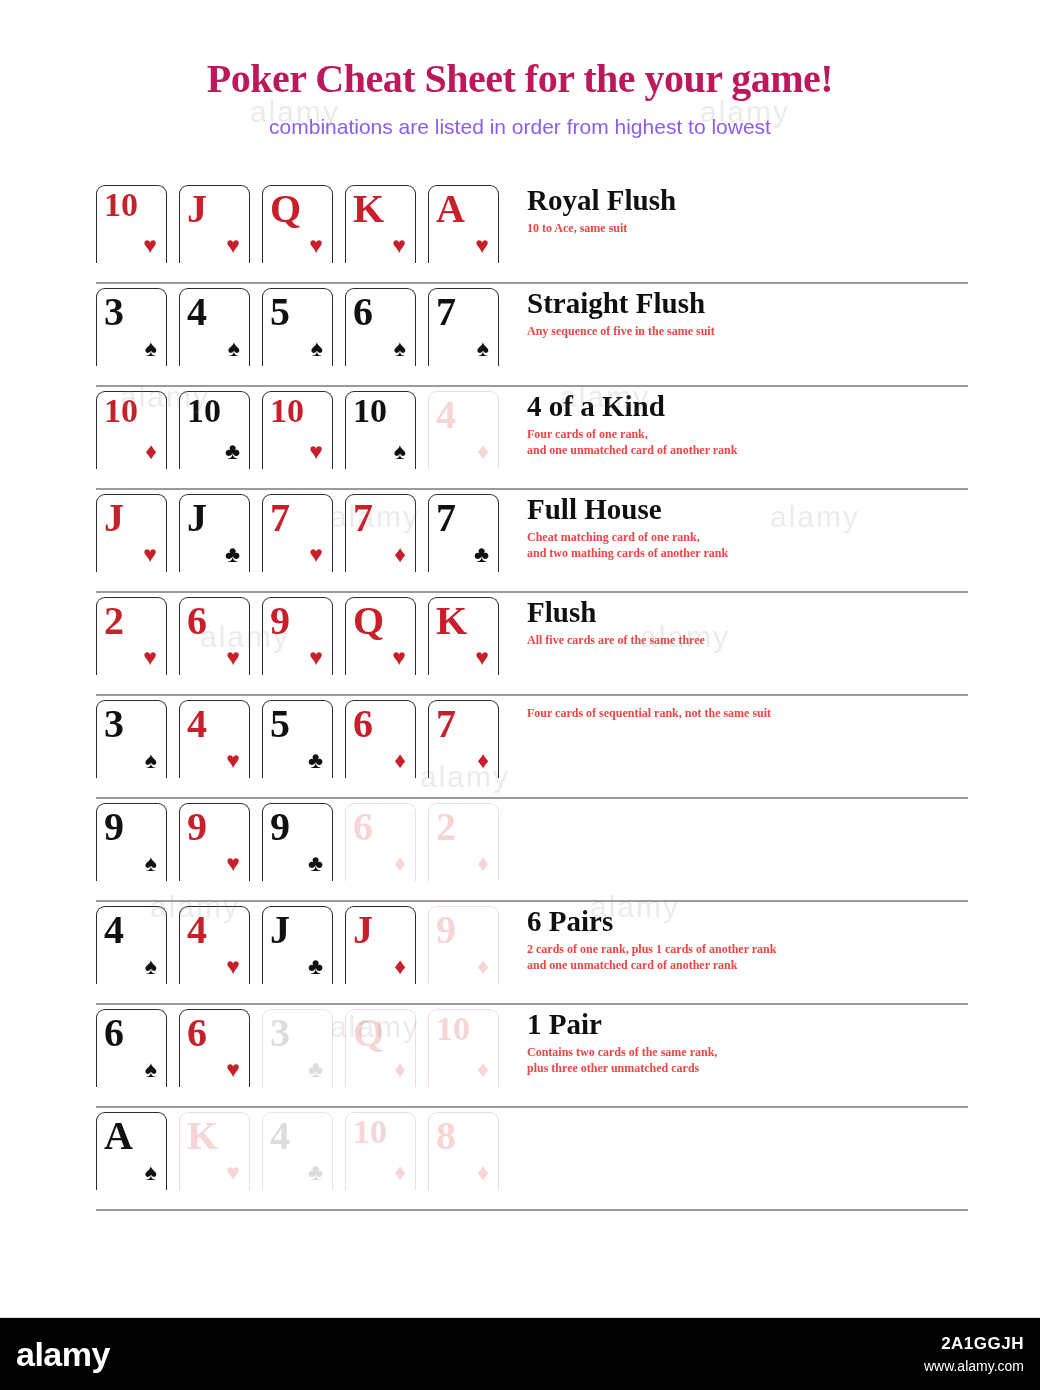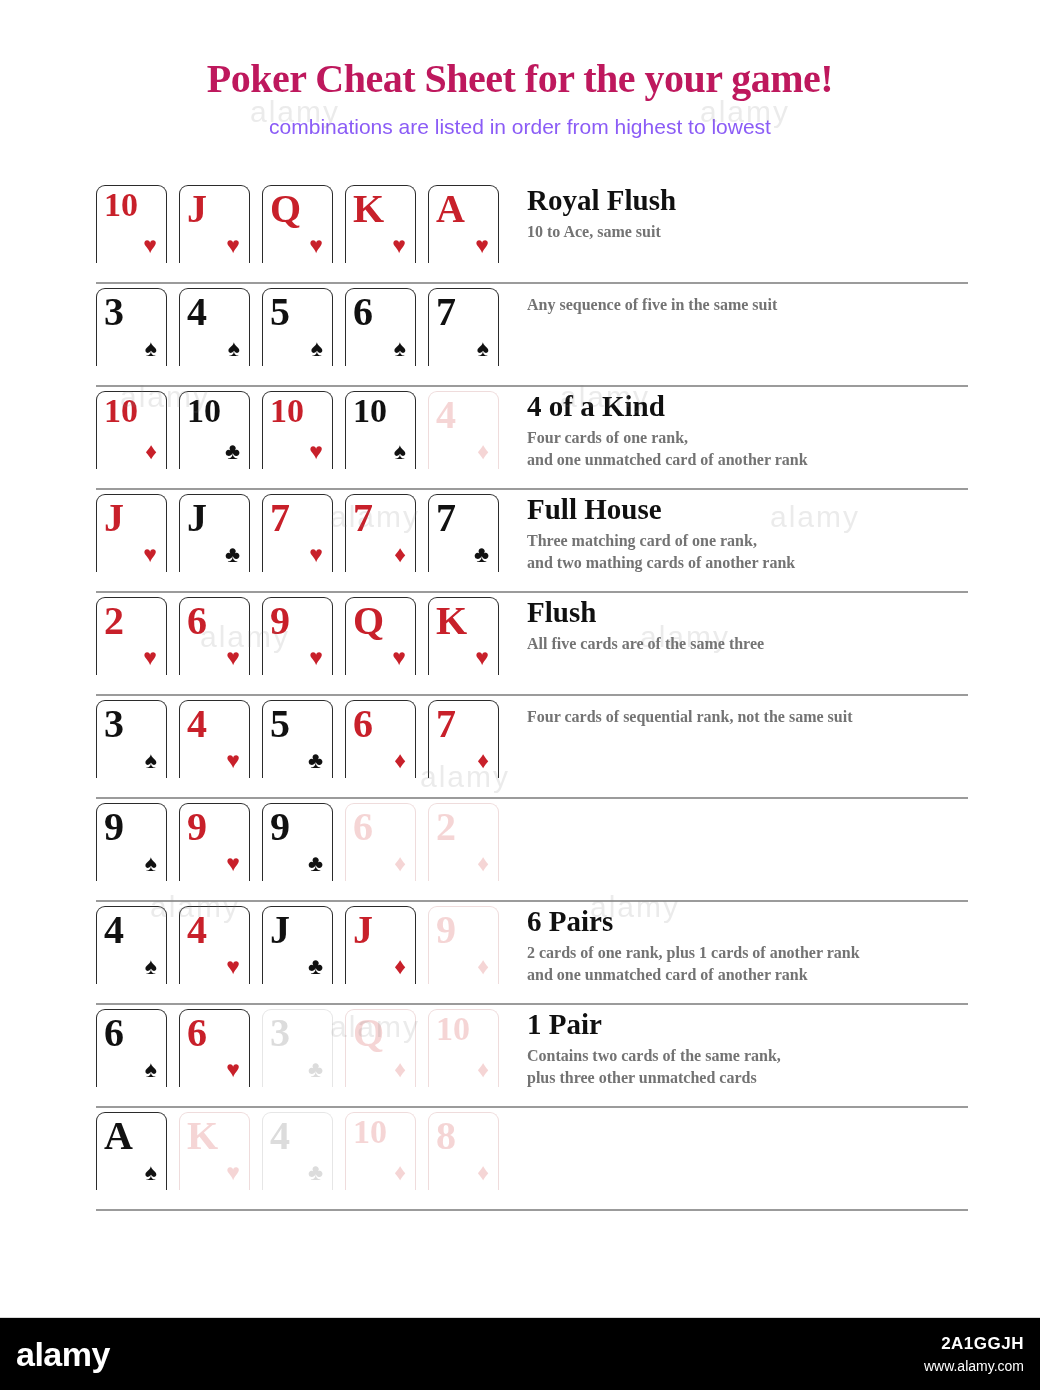--- a/index.html
+++ b/index.html
@@ -103,23 +103,23 @@
   .hand-name {
     font-family: "Liberation Serif", serif;
     font-size: 29px;
     font-weight: bold;
     color: #101010;
     line-height: 1.05;
     margin: 0;
   }
   .hand-desc {
     font-family: "Liberation Serif", serif;
-    font-size: 16px;
-    font-weight: bold;
-    color: #737373;
+    font-size: 12px;
+    font-weight: bold;
+    color: #ef4444;
     margin: 6px 0 0 0;
     line-height: 1.32;
     white-space: pre-line;
   }
 
   
   .watermark {
     position: absolute;
     inset: 0;
     pointer-events: none;
@@ -232,20 +232,21 @@
           <div class="card">
             <span class="rank" style="color: rgb(17, 17, 17);">6</span>
             <span class="suit" style="color: rgb(17, 17, 17);">♠</span>
           </div>
           <div class="card">
             <span class="rank" style="color: rgb(17, 17, 17);">7</span>
             <span class="suit" style="color: rgb(17, 17, 17);">♠</span>
           </div>
         </div>
         <div class="info">
+          <div class="hand-name">Straight Flush</div>
           <div class="hand-desc">Any sequence of five in the same suit</div>
         </div>
       </div>
       <div class="row">
         <div class="cards">
           <div class="card">
             <span class="rank" style="color: rgb(200, 32, 42); font-size: 34px;">10</span>
             <span class="suit" style="color: rgb(200, 32, 42);">♦</span>
           </div>
           <div class="card">
@@ -289,21 +290,21 @@
             <span class="rank" style="color: rgb(200, 32, 42);">7</span>
             <span class="suit" style="color: rgb(200, 32, 42);">♦</span>
           </div>
           <div class="card">
             <span class="rank" style="color: rgb(17, 17, 17);">7</span>
             <span class="suit" style="color: rgb(17, 17, 17);">♣</span>
           </div>
         </div>
         <div class="info">
           <div class="hand-name">Full House</div>
-          <div class="hand-desc">Three matching card of one rank,
+          <div class="hand-desc">Cheat matching card of one rank,
 and two mathing cards of another rank</div>
         </div>
       </div>
       <div class="row">
         <div class="cards">
           <div class="card">
             <span class="rank" style="color: rgb(200, 32, 42);">2</span>
             <span class="suit" style="color: rgb(200, 32, 42);">♥</span>
           </div>
           <div class="card">

